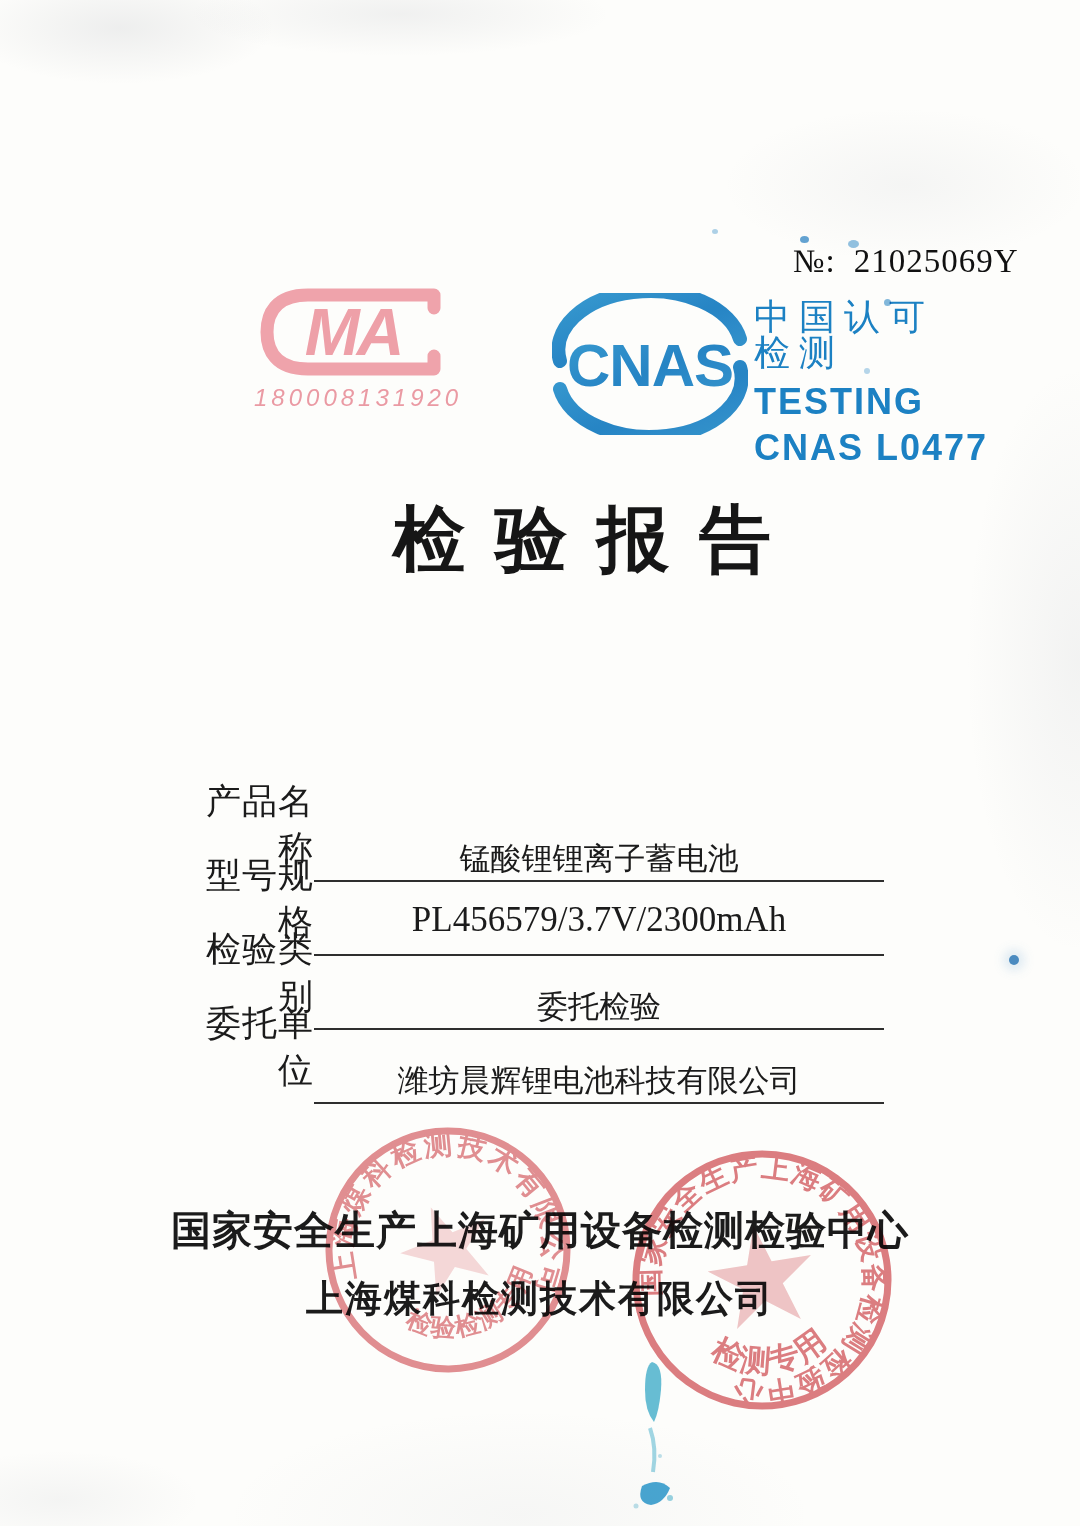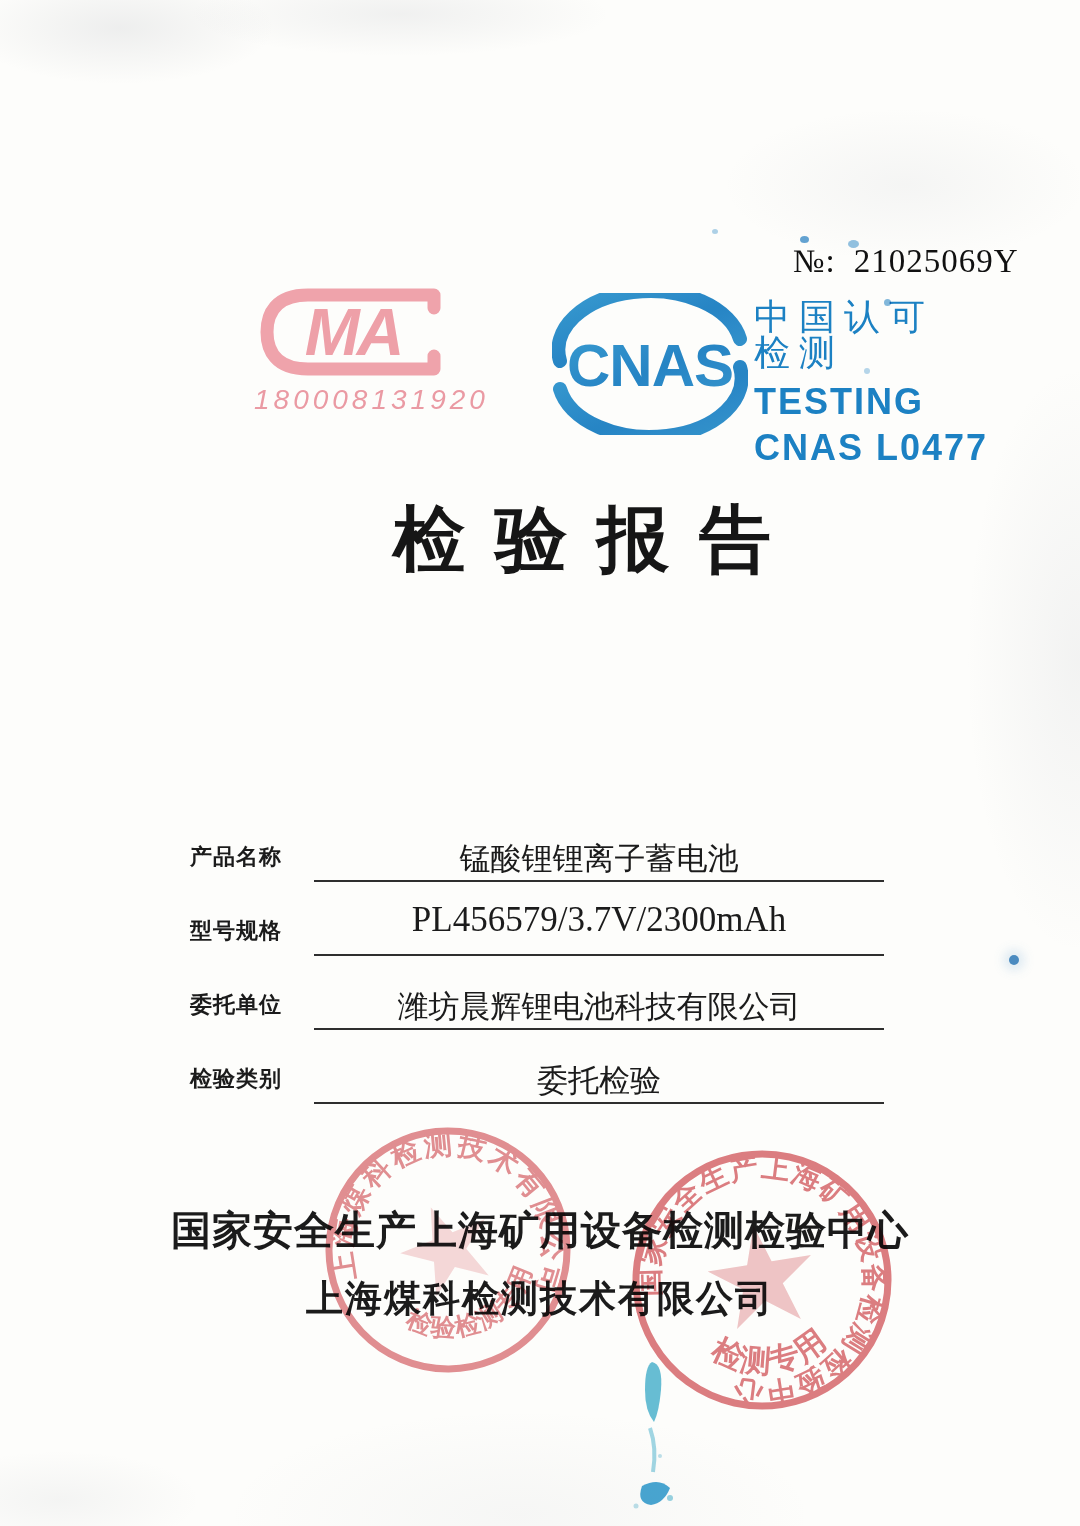--- a/index.html
+++ b/index.html
@@ -24,41 +24,41 @@
   .report-no{
     position:absolute; top:243px; left:793px;
     font-family:"Liberation Serif", serif;
     font-size:33px; color:#111; letter-spacing:1px;
   }
   .report-no .num{margin-left:18px;margin-top:32px;}
   
   .cma{position:absolute; left:254px; top:282px; width:200px; opacity:.88; mix-blend-mode:multiply;font-style:italic;}
   .cma-number{
     margin-top:-2px; text-align:center;
-    font-size:28px; letter-spacing:4px; color:#ea8d9a; font-weight:400;
+    font-size:24px; letter-spacing:4px; color:#ea8d9a; font-weight:400;
   }
   
   .cnas-logo{position:absolute; left:552px; top:293px; opacity:.95; mix-blend-mode:multiply;}
   .cnas-text{
     position:absolute; left:754px; top:299px; color:#1c82c6; mix-blend-mode:multiply;
   }
   .cnas-text .zh{font-size:36px; letter-spacing:9px; line-height:36px; font-weight:500;}
   .cnas-text .en{font-size:36px; letter-spacing:2px; line-height:31px; font-weight:700; margin-top:15px;}
   
   .title{
     position:absolute; top:444px; left:0; width:100%;
     text-align:center; font-size:72px; font-weight:900;
     letter-spacing:30px; text-indent:30px; color:#161616;padding-left:42px;
   }
   
   .form{position:absolute; left:190px; top:834px; width:694px;}
   .form-row{display:flex; align-items:flex-end; height:48px; margin-bottom:26px;}
   .form-label{
-    flex:0 0 124px; font-size:22px; font-weight:700;
-    padding-bottom:10px; letter-spacing:1px;
+    flex:0 0 124px; font-size:35px; font-weight:400;
+    padding-bottom:10px; letter-spacing:1px;text-align:right;
   }
   .form-value{
     flex:1; text-align:center; font-size:31px;
     border-bottom:2px solid #2e2e2e; padding-bottom:0;
     white-space:nowrap;
   }
   .form-value.serif{font-family:"Liberation Serif", serif; font-size:35px; padding-bottom:14px;}
   
   .footer{position:absolute; top:1203px; left:0; width:100%; text-align:center;}
   .org1{font-size:40px; font-weight:800; letter-spacing:1px;}
@@ -119,26 +119,26 @@
   <div class="form">
     <div class="form-row">
       <div class="form-label">产品名称</div>
       <div class="form-value">锰酸锂锂离子蓄电池</div>
     </div>
     <div class="form-row">
       <div class="form-label">型号规格</div>
       <div class="form-value serif">PL456579/3.7V/2300mAh</div>
     </div>
     <div class="form-row">
+      <div class="form-label">检验类别</div>
+      <div class="form-value">委托检验</div>
+    </div>
+    <div class="form-row">
       <div class="form-label">委托单位</div>
       <div class="form-value">潍坊晨辉锂电池科技有限公司</div>
-    </div>
-    <div class="form-row">
-      <div class="form-label">检验类别</div>
-      <div class="form-value">委托检验</div>
     </div>
   </div>
 
   <div class="footer">
     <div class="org1">国家安全生产上海矿用设备检测检验中心</div>
     <div class="org2">上海煤科检测技术有限公司</div>
   </div>
 
   <svg class="stamp stamp-left" width="304" height="304" viewBox="0 0 304 304">
     <circle cx="152" cy="152" r="119" fill="none" stroke="#d4595f" stroke-width="7"></circle>

